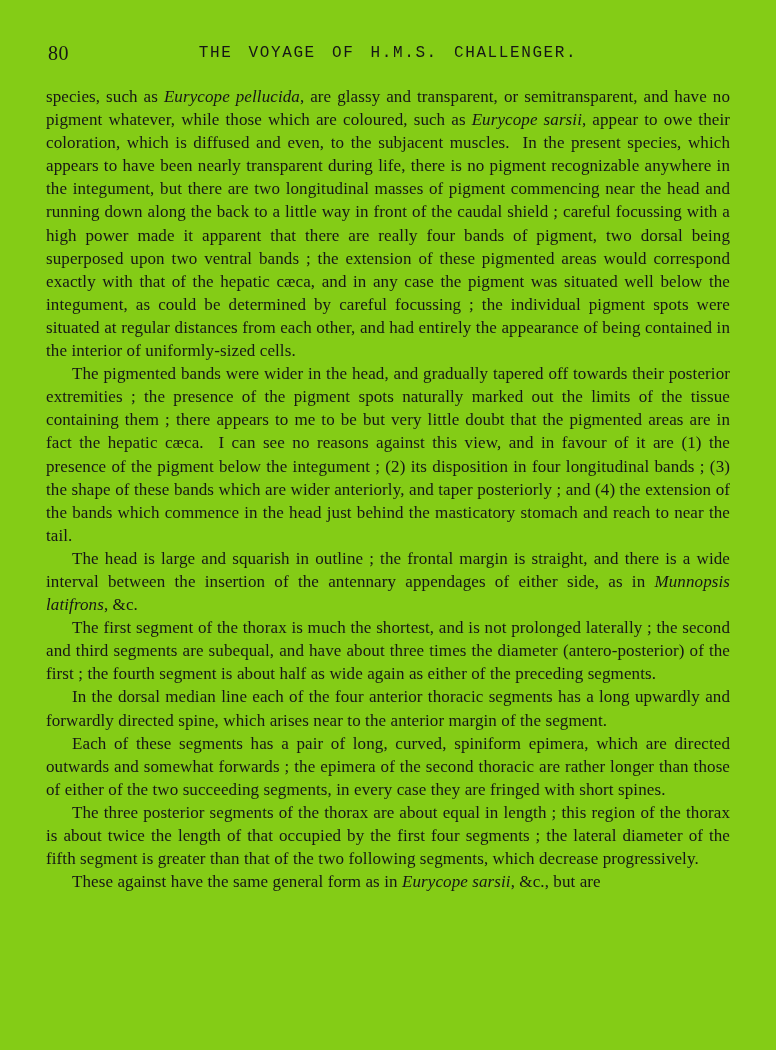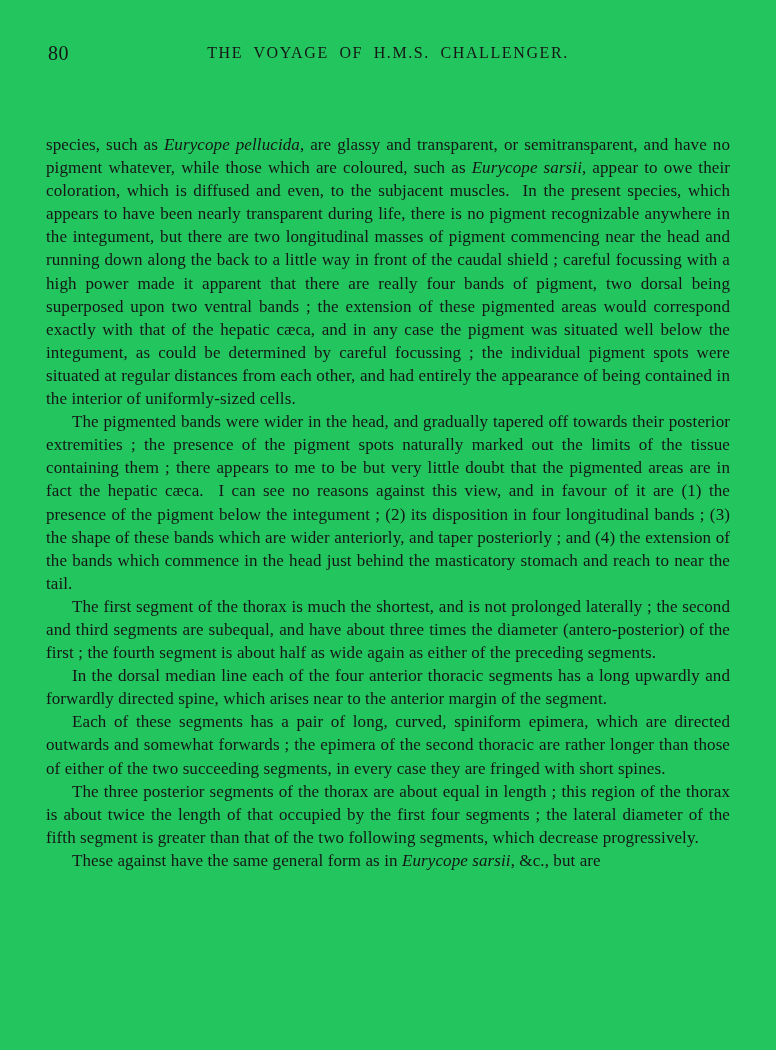--- a/index.html
+++ b/index.html
@@ -4,21 +4,21 @@
 <style>
   html, body {
     margin: 0;
     padding: 0;
     background: #ffffff;
   }
   .page {
     position: relative;
     width: 776px;
     height: 1050px;
-    background: #22c55e;
+    background: #84cc16;
     overflow: hidden;
     font-family: "Liberation Serif", "DejaVu Serif", serif;
     color: #161616;
   }
   .header {
     position: absolute;
     top: 41px;
     left: 46px;
     right: 46px;
     height: 24px;
@@ -30,31 +30,31 @@
     font-size: 20px;
     letter-spacing: 0.5px;
   }
   .running-title {
     text-align: center;
     font-size: 16px;
     letter-spacing: 1.6px;
     word-spacing: 5px;
     padding-top: 3px;
     white-space: nowrap;
+    font-family: Liberation Mono, monospace;
   }
   .text-block {
     position: absolute;
     top: 85px;
     left: 46px;
     width: 684px;
     font-size: 17px;
     line-height: 23.1px;
     text-align: justify;
     letter-spacing: 0.1px;
-    margin-top: 48px;
   }
   .text-block p {
     margin: 0;
     padding: 0;
   }
   .text-block p.indent {
     text-indent: 26px;
   }
   .text-block em {
     font-style: italic;
@@ -64,19 +64,20 @@
 <body>
 
 <div class="page">
   <div class="header">
     <span class="page-number">80</span>
     <div class="running-title">THE VOYAGE OF H.M.S. CHALLENGER.</div>
   </div>
   <div class="text-block">
       <p class=""><span>species, such as </span><em>Eurycope pellucida</em><span>, are glassy and transparent, or semitransparent, and have no pigment whatever, while those which are coloured, such as </span><em>Eurycope sarsii</em><span>, appear to owe their coloration, which is diffused and even, to the subjacent muscles.&nbsp; In the present species, which appears to have been nearly transparent during life, there is no pigment recognizable anywhere in the integument, but there are two longitudinal masses of pigment commencing near the head and running down along the back to a little way in front of the caudal shield ; careful focussing with a high power made it apparent that there are really four bands of pigment, two dorsal being superposed upon two ventral bands ; the extension of these pigmented areas would correspond exactly with that of the hepatic cæca, and in any case the pigment was situated well below the integument, as could be determined by careful focussing ; the individual pigment spots were situated at regular distances from each other, and had entirely the appearance of being contained in the interior of uniformly-sized cells.</span></p>
       <p class="indent"><span>The pigmented bands were wider in the head, and gradually tapered off towards their posterior extremities ; the presence of the pigment spots naturally marked out the limits of the tissue containing them ; there appears to me to be but very little doubt that the pigmented areas are in fact the hepatic cæca.&nbsp; I can see no reasons against this view, and in favour of it are (1) the presence of the pigment below the integument ; (2) its disposition in four longitudinal bands ; (3) the shape of these bands which are wider anteriorly, and taper posteriorly ; and (4) the extension of the bands which commence in the head just behind the masticatory stomach and reach to near the tail.</span></p>
+      <p class="indent"><span>The head is large and squarish in outline ; the frontal margin is straight, and there is a wide interval between the insertion of the antennary appendages of either side, as in </span><em>Munnopsis latifrons</em><span>, &amp;c.</span></p>
       <p class="indent"><span>The first segment of the thorax is much the shortest, and is not prolonged laterally ; the second and third segments are subequal, and have about three times the diameter (antero-posterior) of the first ; the fourth segment is about half as wide again as either of the preceding segments.</span></p>
       <p class="indent"><span>In the dorsal median line each of the four anterior thoracic segments has a long upwardly and forwardly directed spine, which arises near to the anterior margin of the segment.</span></p>
       <p class="indent"><span>Each of these segments has a pair of long, curved, spiniform epimera, which are directed outwards and somewhat forwards ; the epimera of the second thoracic are rather longer than those of either of the two succeeding segments, in every case they are fringed with short spines.</span></p>
       <p class="indent"><span>The three posterior segments of the thorax are about equal in length ; this region of the thorax is about twice the length of that occupied by the first four segments ; the lateral diameter of the fifth segment is greater than that of the two following segments, which decrease progressively.</span></p>
       <p class="indent"><span>These against have the same general form as in </span><em>Eurycope sarsii</em><span>, &amp;c., but are</span></p>
     </div>
 </div>
 
 </body></html>

